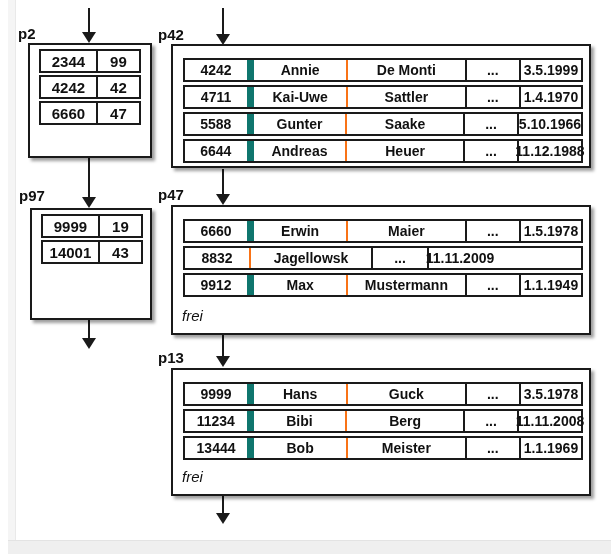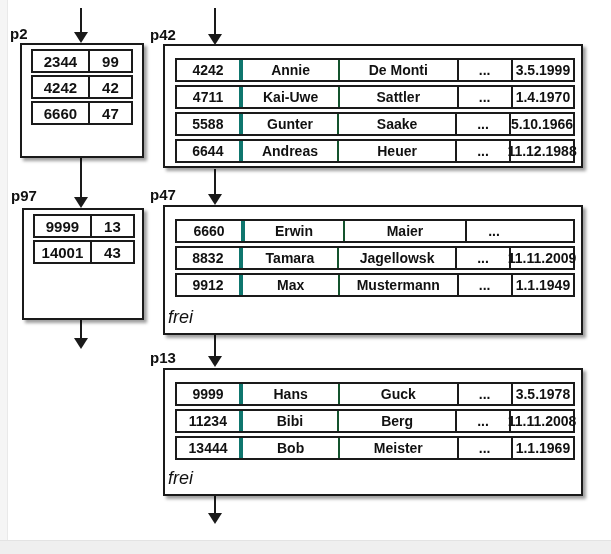--- a/index.html
+++ b/index.html
@@ -2,21 +2,21 @@
 <html><head>
 <meta charset="utf-8">
 <style>
   html,body{margin:0;padding:0;}
   body{
     width:611px;height:554px;position:relative;overflow:hidden;
     background:#ffffff;
     font-family:"Liberation Sans", sans-serif;
     color:#111;
   }
-  .canvas{position:absolute;inset:0;}
+  .canvas{position:absolute;inset:0;margin-left:8px;}
   .margin-left{
     position:absolute;left:0;top:0;width:7px;height:554px;
     background:#f5f5f5;border-right:1px solid #e9e9e9;
   }
   .margin-bottom{
     position:absolute;left:0;top:540px;width:611px;height:14px;
     background:#efefef;border-top:1px solid #e3e3e3;
   }
   .page-label{
     position:absolute;
@@ -40,27 +40,27 @@
   .kv-ptr{width:50px;border-left:2px solid #1a1a1a;}
   
   .tuple-table{position:absolute;left:10px;top:12px;}
   .tuple-row{
     display:flex;box-sizing:border-box;width:400px;height:24px;
     border:2px solid #1a1a1a;margin-bottom:3px;background:#fff;
   }
   .tuple-row .cell{display:flex;align-items:center;justify-content:center;
     font-size:14px;font-weight:700;box-sizing:border-box;height:100%;white-space:nowrap;}
   .c0{width:64px;}
-  .c1{width:102px;border-left:4px solid #0f766e;}
-  .c2{width:122px;border-left:2px solid #14532d;}
+  .c1{width:102px;border-left:7px solid #0f766e;}
+  .c2{width:122px;border-left:2px solid #f97316;}
   .c3{width:56px;border-left:2px solid #1a1a1a;}
   .c4{width:64px;border-left:2px solid #1a1a1a;}
   .free-label{
-    position:absolute;left:3px;
-    font-size:18px;font-style:italic;font-weight:400;
+    position:absolute;left:9px;
+    font-size:15px;font-style:italic;font-weight:400;
   }
   
   .arrow{position:absolute;width:14px;}
   .arrow .shaft{position:absolute;left:6px;top:0;width:2px;height:calc(100% - 9px);background:#1a1a1a;}
   .arrow .head{position:absolute;left:0;bottom:0;width:0;height:0;
     border-left:7px solid transparent;border-right:7px solid transparent;
     border-top:11px solid #1a1a1a;}
 </style>
 </head>
 <body>
@@ -114,21 +114,21 @@
         <div class="cell kv-ptr">47</div>
       </div>
     </div>
   </div>
 
   <div class="page-label" style="left:11px;top:188px">p97</div>
   <div class="page-box" style="left:22px;top:208px;width:122px;height:112px">
     <div class="kv-table">
       <div class="kv-row">
         <div class="cell kv-key">9999</div>
-        <div class="cell kv-ptr">13</div>
+        <div class="cell kv-ptr">19</div>
       </div>
       <div class="kv-row">
         <div class="cell kv-key">14001</div>
         <div class="cell kv-ptr">43</div>
       </div>
     </div>
   </div>
 
   <div class="page-label" style="left:150px;top:27px">p42</div>
   <div class="page-box" style="left:163px;top:44px;width:420px;height:124px">
@@ -165,24 +165,24 @@
   </div>
 
   <div class="page-label" style="left:150px;top:187px">p47</div>
   <div class="page-box" style="left:163px;top:205px;width:420px;height:130px">
     <div class="tuple-table">
       <div class="tuple-row">
         <div class="cell c0">6660</div>
         <div class="cell c1">Erwin</div>
         <div class="cell c2">Maier</div>
         <div class="cell c3">...</div>
+        <div class="cell c4">1.5.1978</div>
       </div>
       <div class="tuple-row">
         <div class="cell c0">8832</div>
-        <div class="cell c1">Tamara</div>
         <div class="cell c2">Jagellowsk</div>
         <div class="cell c3">...</div>
         <div class="cell c4">11.11.2009</div>
       </div>
       <div class="tuple-row">
         <div class="cell c0">9912</div>
         <div class="cell c1">Max</div>
         <div class="cell c2">Mustermann</div>
         <div class="cell c3">...</div>
         <div class="cell c4">1.1.1949</div>

